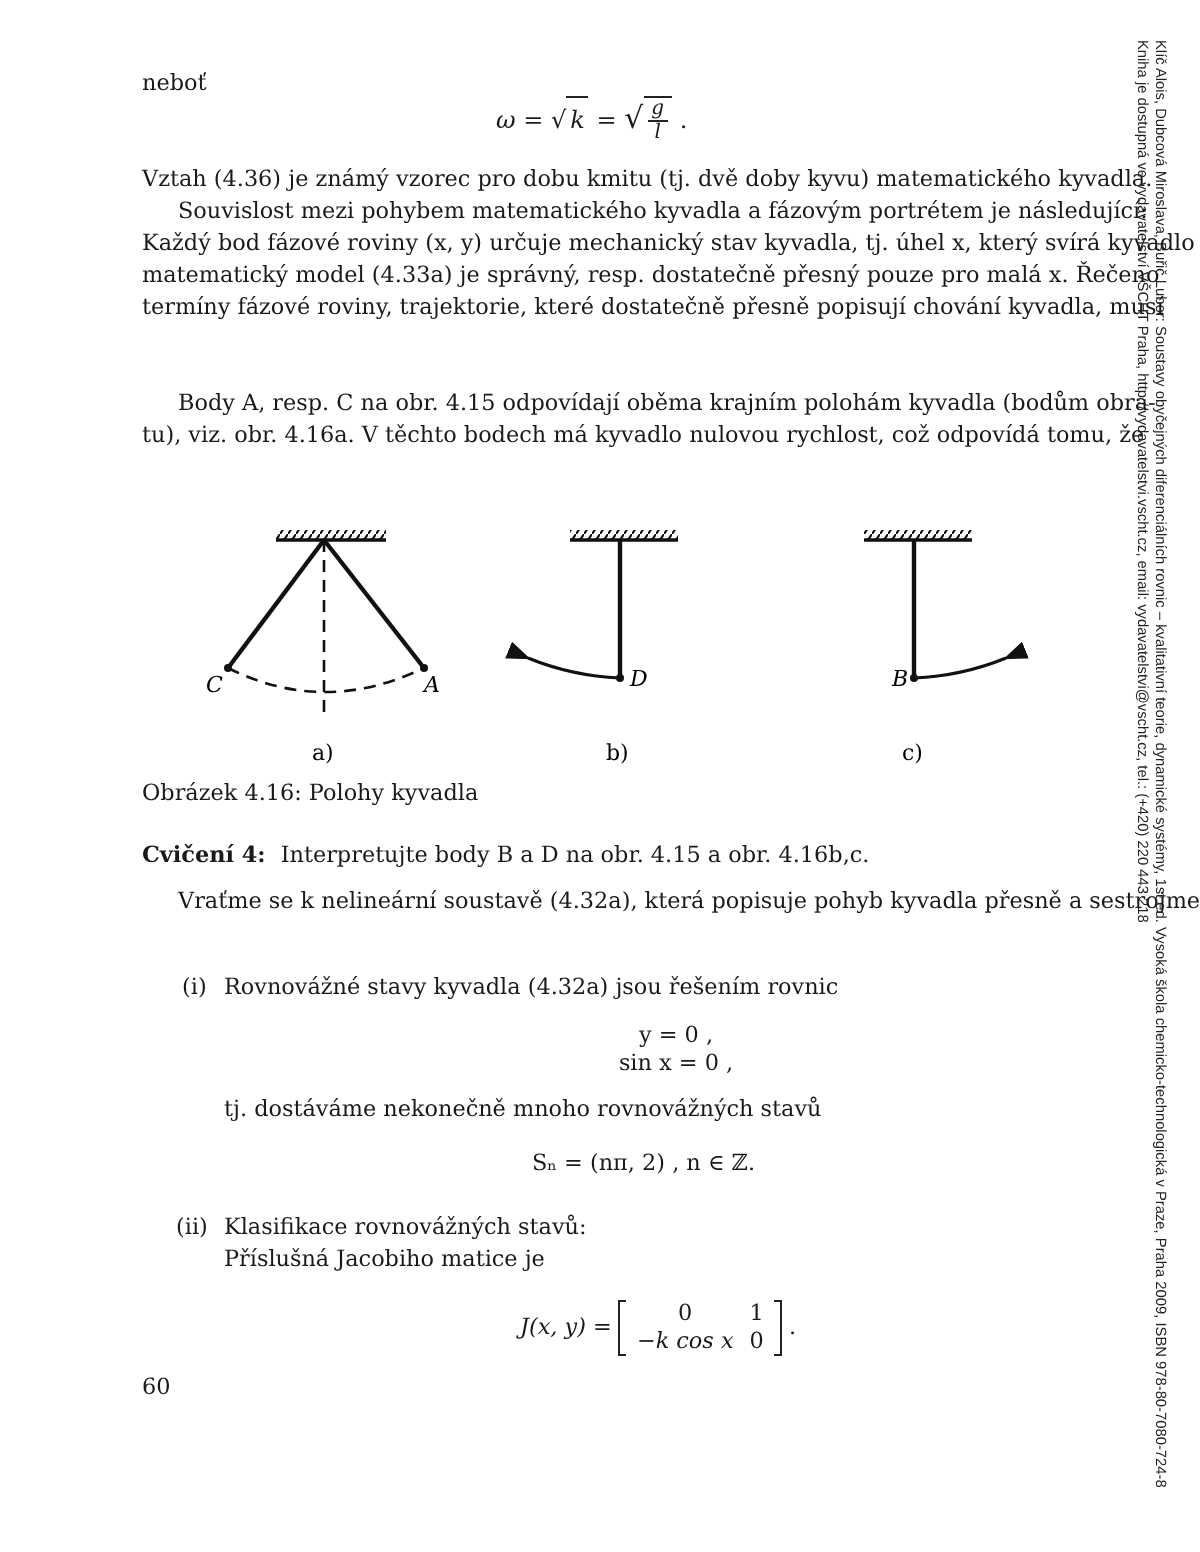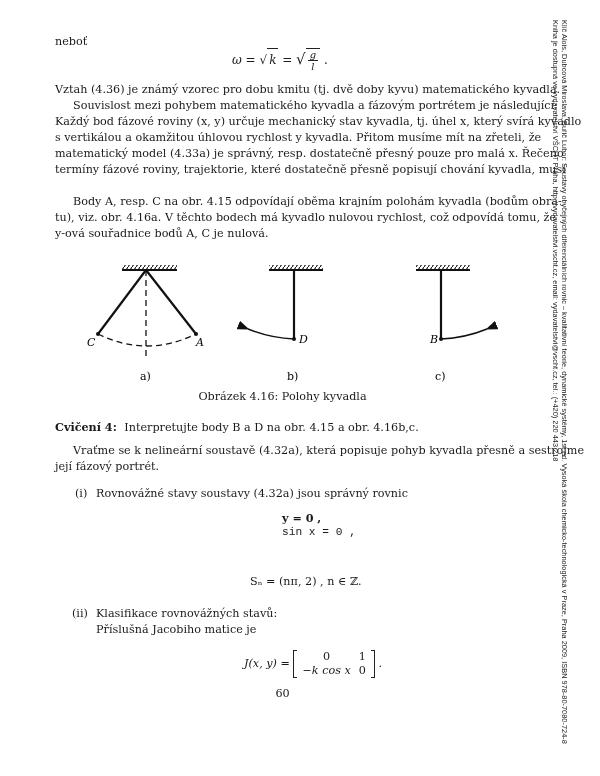--- a/index.html
+++ b/index.html
@@ -1,24 +1,24 @@
 <!DOCTYPE html>
 <html><head>
 <meta charset="utf-8">
 <style>
   html, body { margin: 0; padding: 0; background: #ffffff; }
   body { width: 600px; height: 776px; position: relative; overflow: hidden;
          font-family: "DejaVu Serif", "Liberation Serif", serif; color: #1a1a1a; }
-  .page { position: absolute; left: 0; top: 0; width: 504px; height: 776px; }
+  .page { position: absolute; left: 16px; top: 0; width: 504px; height: 776px; }
   .txt { position: absolute; font-size: 11.2px; line-height: 16px; white-space: nowrap; }
   .just { position: absolute; left: 55px; width: 455px; font-size: 11.2px; line-height: 16px; text-align: justify; }
   .just .line { display: block; text-align: justify; text-align-last: justify; white-space: nowrap; overflow: visible; }
   .just .line.last { text-align-last: left; }
   .math { font-style: italic; }
-  .center { position: absolute; text-align: center; font-size: 11.2px; }
+  .center { position: absolute; text-align: left; font-size: 11.2px; }
   .bold { font-weight: bold; }
   .side { position: absolute; font-family: "Liberation Sans", sans-serif; font-size: 7.4px; color: #222;
           transform-origin: left top; transform: rotate(90deg); white-space: nowrap; }
   svg text { font-family: "DejaVu Serif", "Liberation Serif", serif; }
   .frac { display: inline-block; vertical-align: middle; text-align: center; font-style: italic; font-size: 10px; line-height: 11px; }
   .frac .num { display: block; border-bottom: 1px solid #222; padding: 0 2px; }
   .frac .den { display: block; padding: 0 2px; }
   .sqrt { display: inline-block; border-top: 1px solid #222; padding: 0 2px; }
   .matrix { display: inline-block; vertical-align: middle; border-left: 1.5px solid #222; border-right: 1.5px solid #222; padding: 0 4px; position: relative; }
   .matrix:before, .matrix:after { content: ""; position: absolute; top: 0; bottom: 0; width: 4px; border-top: 1.5px solid #222; border-bottom: 1.5px solid #222; }
@@ -38,29 +38,27 @@
     <span class="math">ω = √</span><span class="sqrt math">k</span><span> = </span><span style="font-size:15px;">√</span><span class="sqrt"><span class="frac"><span class="num">g</span><span class="den">l</span></span></span><span> .</span>
   </div>
 
   <div class="just" style="top:82px;">
     <span class="line last">Vztah (4.36) je známý vzorec pro dobu kmitu (tj. dvě doby kyvu) matematického kyvadla.</span>
   </div>
 
   <div class="just" style="top:98px;">
     <span class="line" style="padding-left:18px; width:437px;">Souvislost mezi pohybem matematického kyvadla a fázovým portrétem je následující:</span>
     <span class="line">Každý bod fázové roviny (x, y) určuje mechanický stav kyvadla, tj. úhel x, který svírá kyvadlo</span>
-    <span class="line">s vertikálou a okamžitou úhlovou rychlost y kyvadla. Přitom musíme mít na zřeteli, že</span>
     <span class="line">matematický model (4.33a) je správný, resp. dostatečně přesný pouze pro malá x. Řečeno</span>
     <span class="line">termíny fázové roviny, trajektorie, které dostatečně přesně popisují chování kyvadla, musí</span>
   </div>
 
   <div class="just" style="top:194px;">
     <span class="line" style="padding-left:18px; width:437px;">Body A, resp. C na obr. 4.15 odpovídají oběma krajním polohám kyvadla (bodům obra-</span>
     <span class="line">tu), viz. obr. 4.16a. V těchto bodech má kyvadlo nulovou rychlost, což odpovídá tomu, že</span>
-    <span class="line last">y-ová souřadnice bodů A, C je nulová.</span>
   </div>
 
   <svg style="position:absolute; left:0; top:255px;" width="600" height="135">
     <defs>
       <pattern id="hatch" width="4" height="6" patternUnits="userSpaceOnUse">
         <line x1="0" y1="6" x2="4" y2="0" stroke="#111" stroke-width="1.1"></line>
       </pattern>
       <marker id="arrowL" markerWidth="8" markerHeight="6" refX="1" refY="3" orient="auto">
         <path d="M8,0 L0,3 L8,6 Z" fill="#111"></path>
       </marker>
@@ -103,27 +101,27 @@
 
   <div class="center" style="left:55px; width:455px; top:390px;">Obrázek 4.16: Polohy kyvadla</div>
 
   <div class="txt" style="left:55px; top:419px;">
     <span class="bold">Cvičení 4:</span>
     <span style="margin-left:4px;">Interpretujte body B a D na obr. 4.15 a obr. 4.16b,c.</span>
   </div>
 
   <div class="just" style="top:443px;">
     <span class="line" style="padding-left:18px; width:437px;">Vraťme se k nelineární soustavě (4.32a), která popisuje pohyb kyvadla přesně a sestrojme</span>
-    <span class="line last">její fázový portrét.</span>
   </div>
 
   <div class="txt" style="left:75px; top:486px;">(i)</div>
-  <div class="txt" style="left:96px; top:486px;">Rovnovážné stavy soustavy (4.32a) jsou správný rovnic</div>
-  <div class="txt" style="left:282px; top:510px; text-align:left; width:80px;font-weight:bold;">y = 0 ,</div>
-  <div class="txt" style="left:282px; top:524px; text-align:left; width:80px;font-family:Liberation Mono, monospace;">sin x = 0 ,</div>
+  <div class="txt" style="left:96px; top:486px;">Rovnovážné stavy kyvadla (4.32a) jsou řešením rovnic</div>
+  <div class="txt" style="left:282px; top:510px; text-align:center; width:80px;">y = 0 ,</div>
+  <div class="txt" style="left:282px; top:524px; text-align:center; width:80px;">sin x = 0 ,</div>
+  <div class="txt" style="left:96px; top:547px;">tj. dostáváme nekonečně mnoho rovnovážných stavů</div>
   <div class="txt" style="left:250px; top:574px;">Sₙ = (nπ, 2) ,    n ∈ ℤ.</div>
 
   <div class="txt" style="left:72px; top:606px;text-align:right;">(ii)</div>
   <div class="txt" style="left:96px; top:622px;">Příslušná Jacobiho matice je</div>
   <div class="txt" style="left:96px; top:606px;">Klasifikace rovnovážných stavů:</div>
 
   <div class="txt" style="left:244px; top:648px; line-height:32px;">
     <span class="math">J(x, y) =</span>
     <span class="matrix">
       <table>

